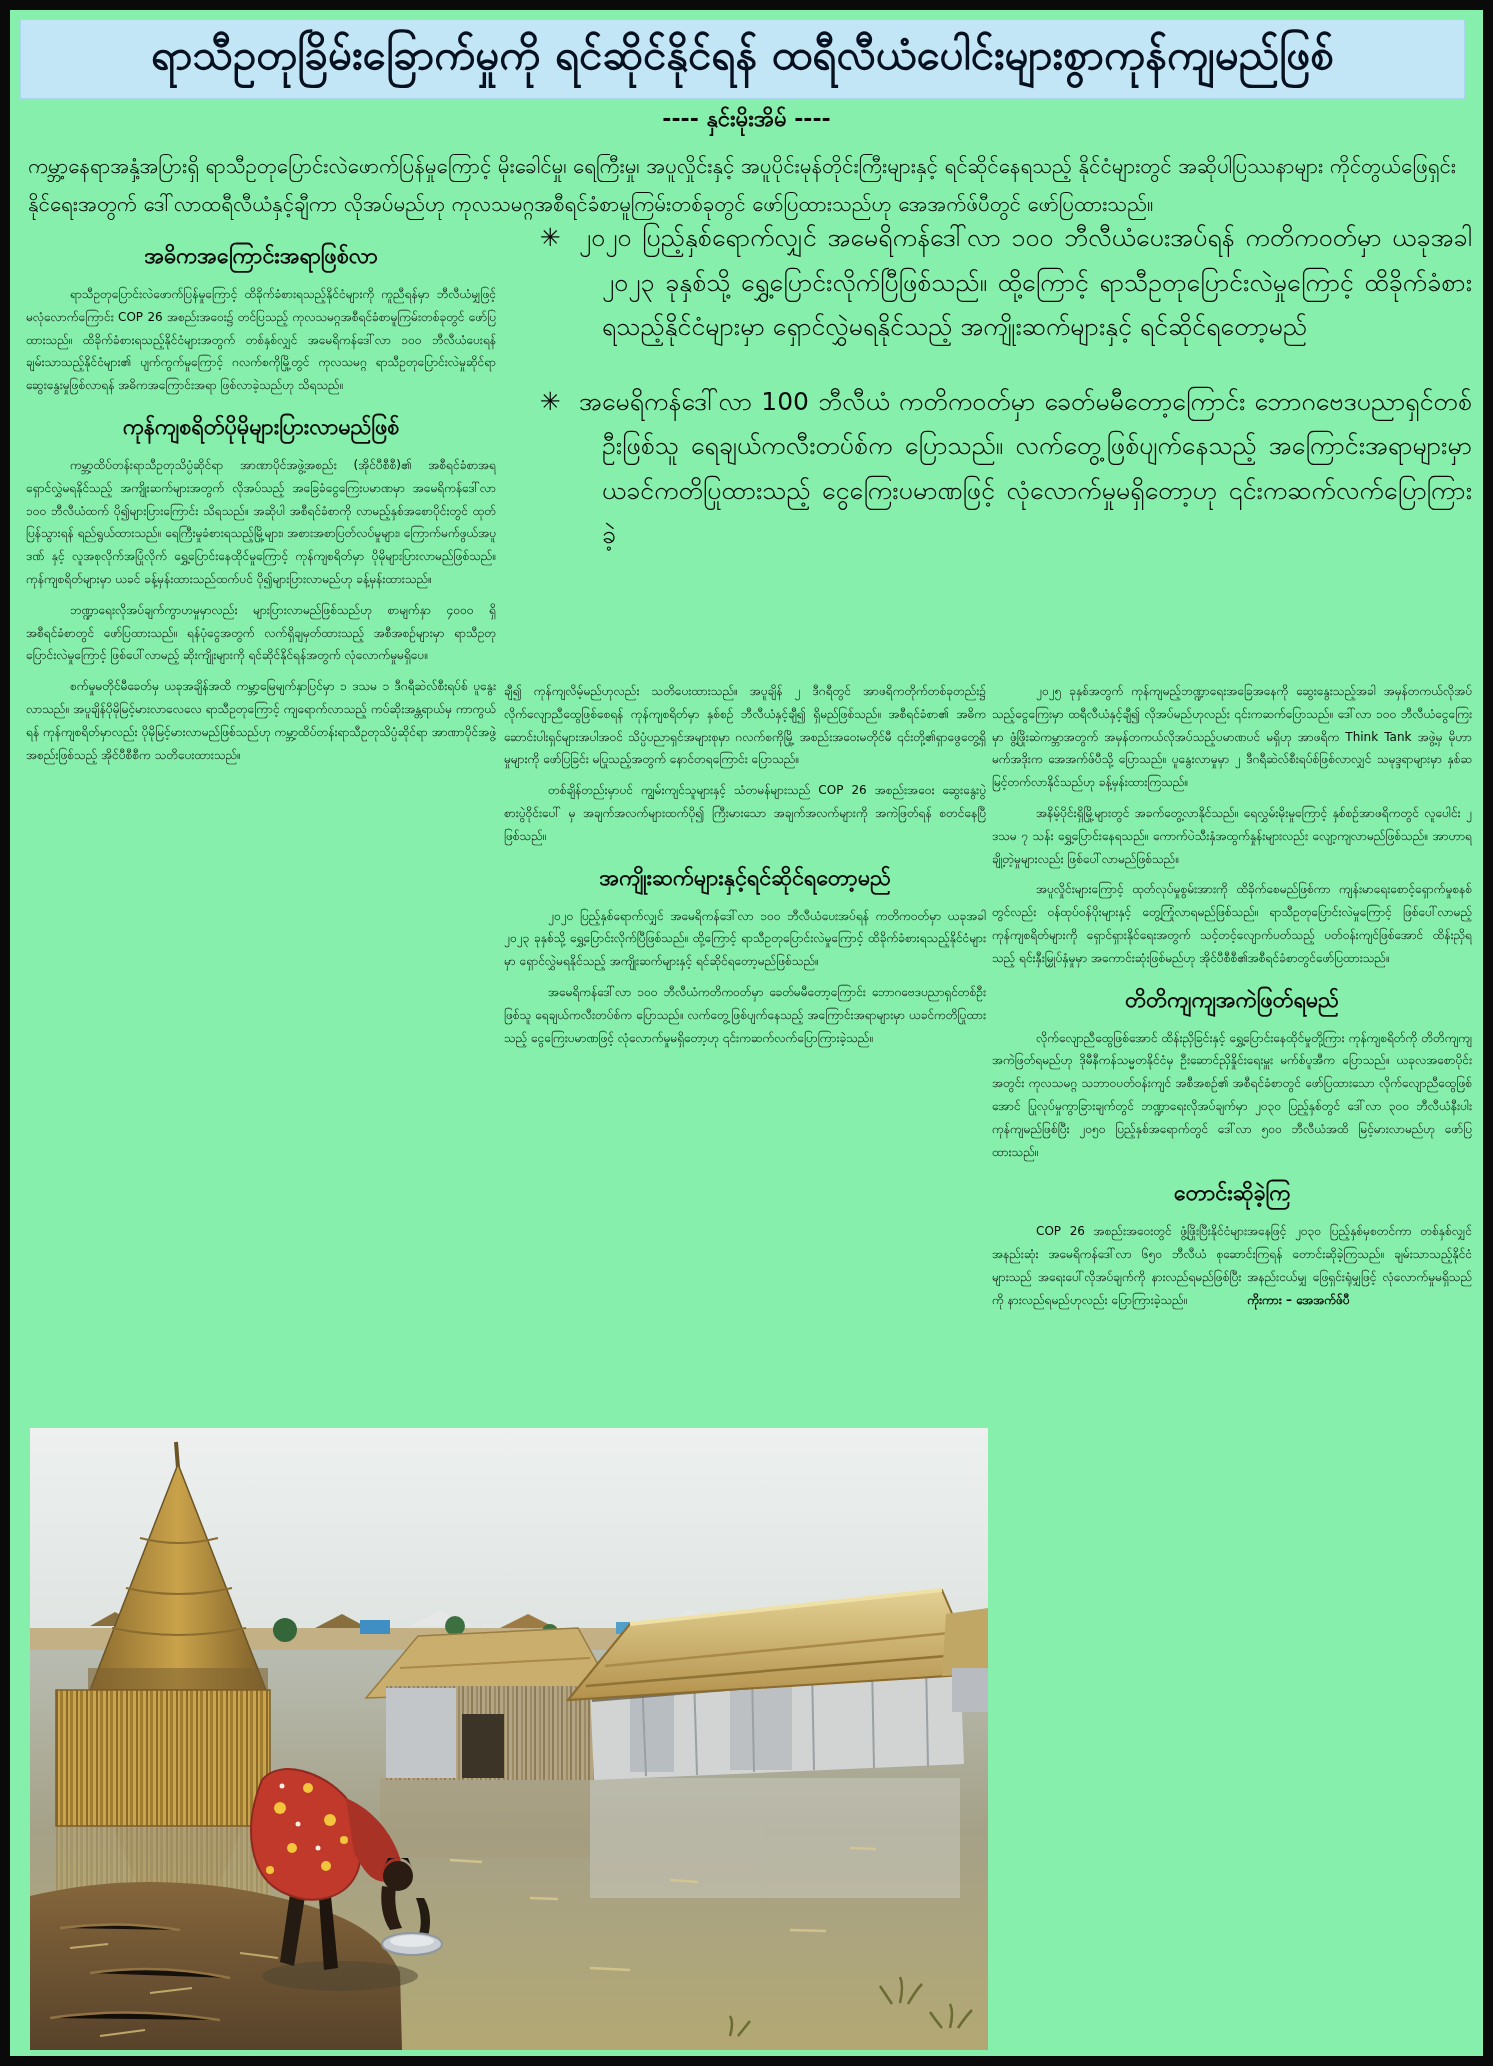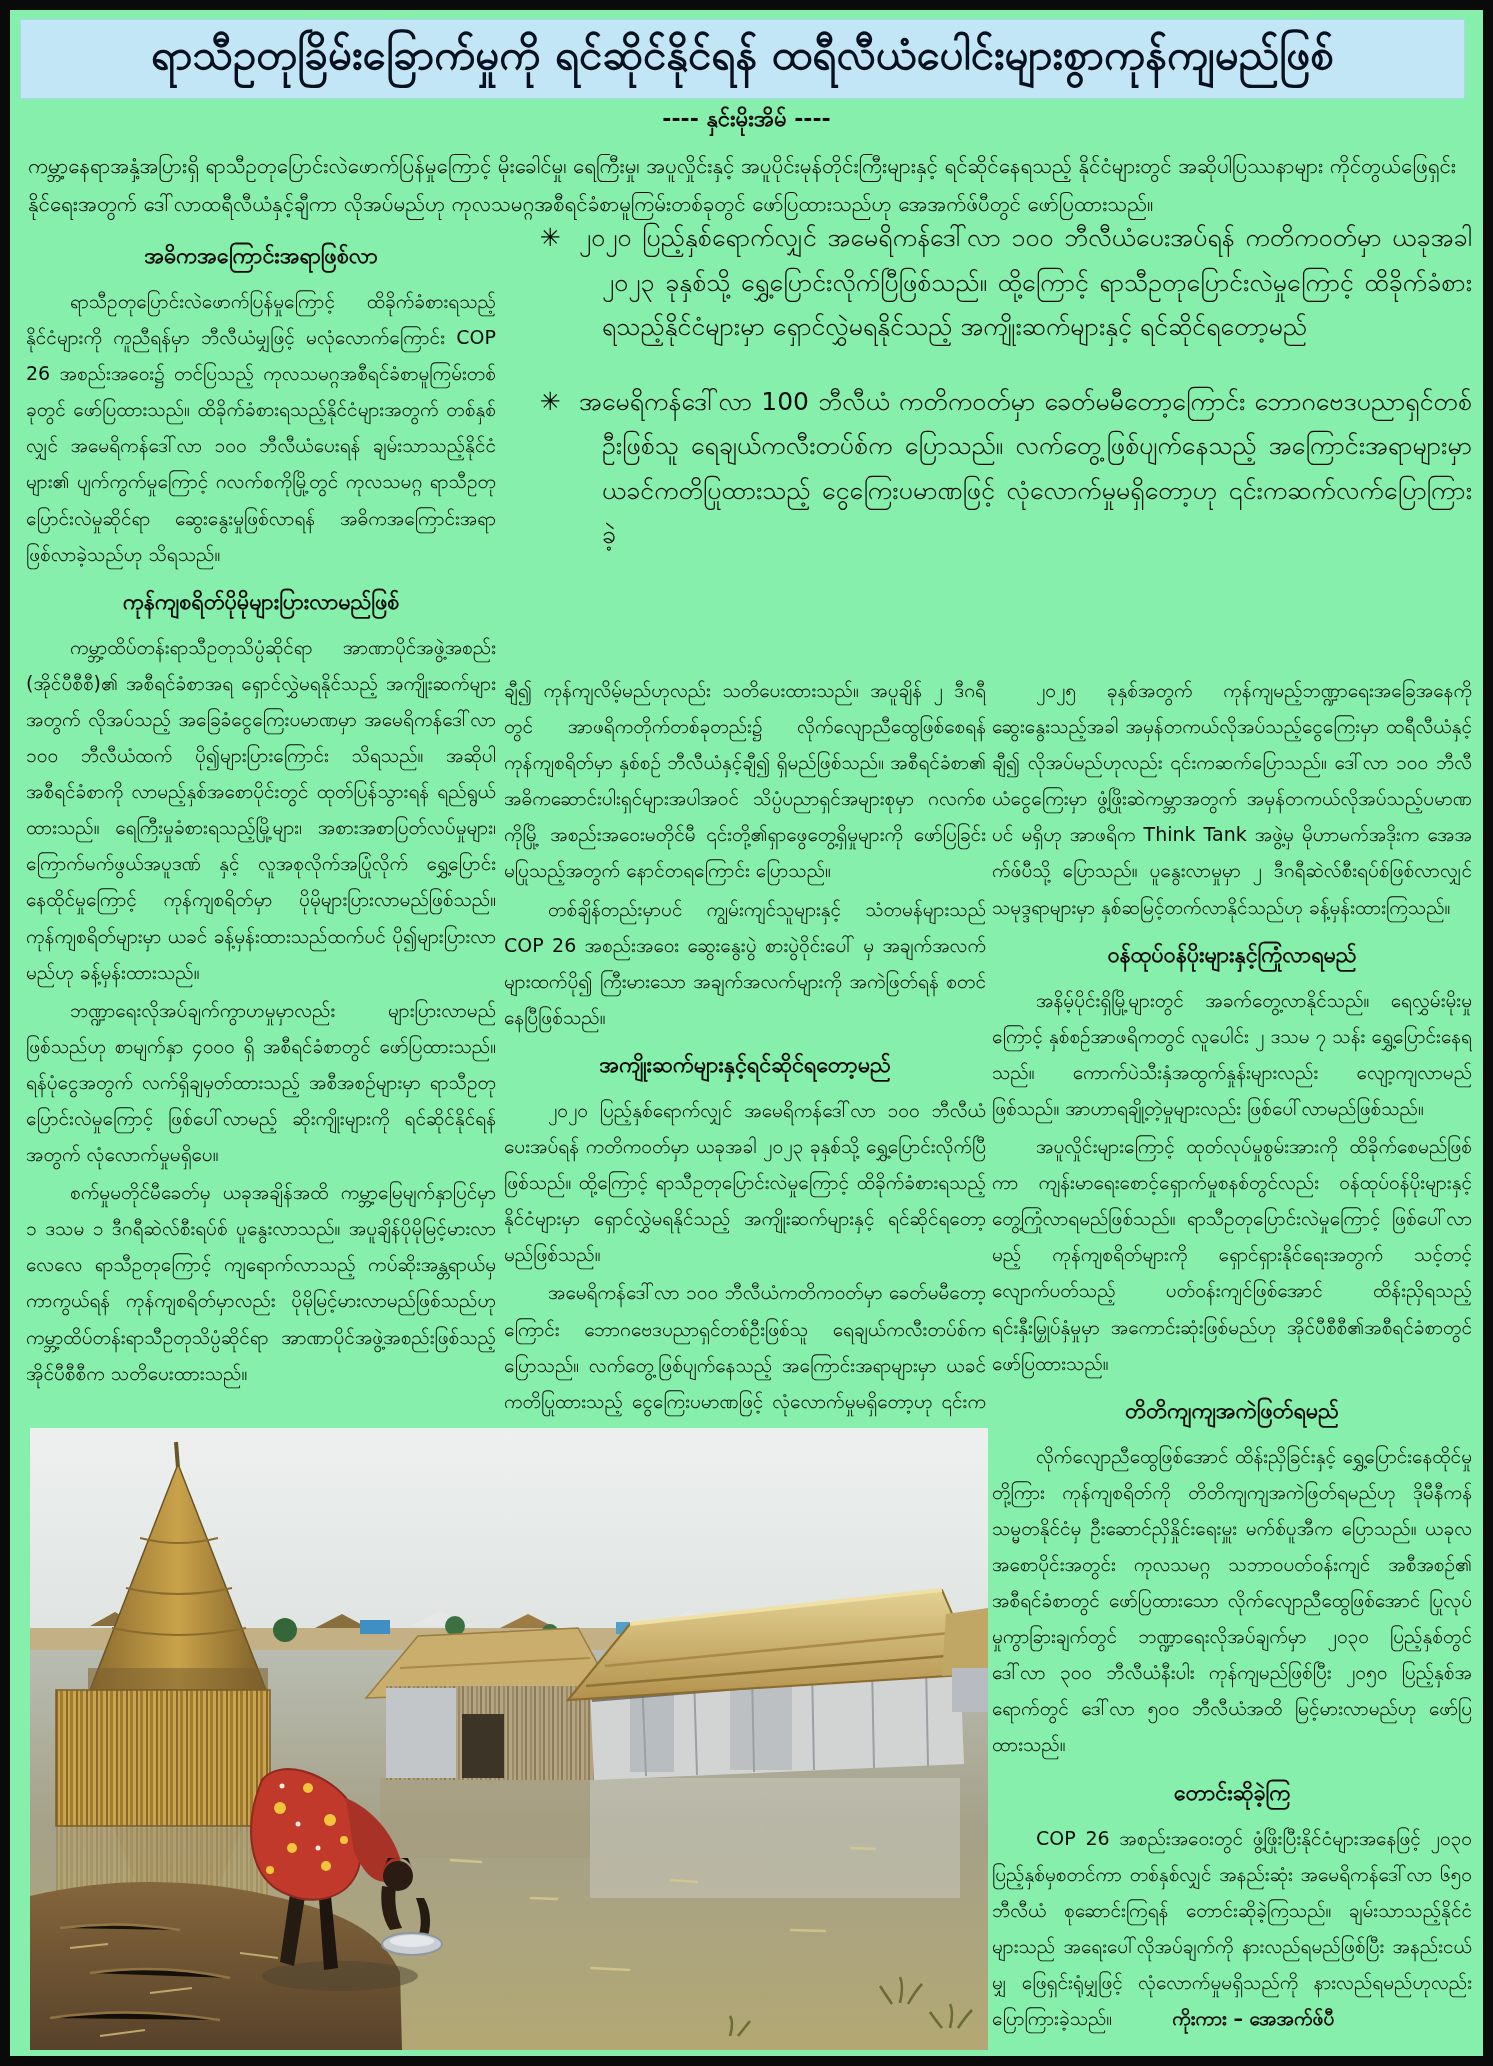--- a/index.html
+++ b/index.html
@@ -34,22 +34,22 @@
     font-size:25px; line-height:1.78; text-align:justify;
     padding-left:92px; text-indent:-62px; margin:0 0 30px 0; font-weight:500;
   }
   .callout .marker{font-weight:bold; padding-right:18px;}
   .section-heading{
     font-size:21.5px; font-weight:bold; text-align:center;
     margin:16px 0 10px 0;
   }
   .col .section-heading:first-child{margin-top:2px;}
   .body-par{
-    font-size:19px; line-height:1.9; text-align:justify;
-    margin:0 0 2px 0; text-indent:44px;
+    font-size:12px; line-height:1.9; text-align:justify;
+    margin:8px 0 2px 0; text-indent:44px;
   }
   .body-par.no-indent{text-indent:0;}
   .credit{font-weight:bold; margin-left:60px; white-space:nowrap;}
   .photo{
     position:absolute; left:20px; top:1418px; width:958px; height:622px;
     overflow:hidden; background:#b9bdb2;
   }
   .photo svg{display:block; width:100%; height:100%;}
 </style>
 </head>
@@ -83,21 +83,20 @@
   <div class="col col-mid">
     <p class="body-par no-indent">ချီ၍ ကုန်ကျလိမ့်မည်ဟုလည်း သတိပေးထားသည်။ အပူချိန် ၂ ဒီဂရီတွင် အာဖရိကတိုက်တစ်ခုတည်း၌ လိုက်လျောညီထွေဖြစ်စေရန် ကုန်ကျစရိတ်မှာ နှစ်စဉ် ဘီလီယံနှင့်ချီ၍ ရှိမည်ဖြစ်သည်။ အစီရင်ခံစာ၏ အဓိကဆောင်းပါးရှင်များအပါအဝင် သိပ္ပံပညာရှင်အများစုမှာ ဂလက်စကိုမြို့ အစည်းအဝေးမတိုင်မီ ၎င်းတို့၏ရှာဖွေတွေ့ရှိမှုများကို ဖော်ပြခြင်း မပြုသည့်အတွက် နောင်တရကြောင်း ပြောသည်။</p>
     <p class="body-par">တစ်ချိန်တည်းမှာပင် ကျွမ်းကျင်သူများနှင့် သံတမန်များသည် COP 26 အစည်းအဝေး ဆွေးနွေးပွဲ စားပွဲဝိုင်းပေါ် မှ အချက်အလက်များထက်ပို၍ ကြီးမားသော အချက်အလက်များကို အကဲဖြတ်ရန် စတင်နေပြီဖြစ်သည်။</p>
     <div class="section-heading">အကျိုးဆက်များနှင့်ရင်ဆိုင်ရတော့မည်</div>
     <p class="body-par">၂၀၂၀ ပြည့်နှစ်ရောက်လျှင် အမေရိကန်ဒေါ်လာ ၁၀၀ ဘီလီယံပေးအပ်ရန် ကတိကဝတ်မှာ ယခုအခါ ၂၀၂၃ ခုနှစ်သို့ ရွှေ့ပြောင်းလိုက်ပြီဖြစ်သည်။ ထို့ကြောင့် ရာသီဥတုပြောင်းလဲမှုကြောင့် ထိခိုက်ခံစားရသည့်နိုင်ငံများမှာ ရှောင်လွှဲမရနိုင်သည့် အကျိုးဆက်များနှင့် ရင်ဆိုင်ရတော့မည်ဖြစ်သည်။</p>
     <p class="body-par">အမေရိကန်ဒေါ်လာ ၁၀၀ ဘီလီယံကတိကဝတ်မှာ ခေတ်မမီတော့ကြောင်း ဘောဂဗေဒပညာရှင်တစ်ဦးဖြစ်သူ ရေချယ်ကလီးတပ်စ်က ပြောသည်။ လက်တွေ့ဖြစ်ပျက်နေသည့် အကြောင်းအရာများမှာ ယခင်ကတိပြုထားသည့် ငွေကြေးပမာဏဖြင့် လုံလောက်မှုမရှိတော့ဟု ၎င်းကဆက်လက်ပြောကြားခဲ့သည်။</p>
   </div>
 
   <div class="col col-right">
     <p class="body-par">၂၀၂၅ ခုနှစ်အတွက် ကုန်ကျမည့်ဘဏ္ဍာရေးအခြေအနေကို ဆွေးနွေးသည့်အခါ အမှန်တကယ်လိုအပ်သည့်ငွေကြေးမှာ ထရီလီယံနှင့်ချီ၍ လိုအပ်မည်ဟုလည်း ၎င်းကဆက်ပြောသည်။ ဒေါ်လာ ၁၀၀ ဘီလီယံငွေကြေးမှာ ဖွံ့ဖြိုးဆဲကမ္ဘာအတွက် အမှန်တကယ်လိုအပ်သည့်ပမာဏပင် မရှိဟု အာဖရိက Think Tank အဖွဲ့မှ မိုဟာမက်အဒိုးက အေအက်ဖ်ပီသို့ ပြောသည်။ ပူနွေးလာမှုမှာ ၂ ဒီဂရီဆဲလ်စီးရပ်စ်ဖြစ်လာလျှင် သမုဒ္ဒရာများမှာ နှစ်ဆမြင့်တက်လာနိုင်သည်ဟု ခန့်မှန်းထားကြသည်။</p>
-    <div class="section-heading">ဝန်ထုပ်ဝန်ပိုးများနှင့်ကြုံလာရမည်</div>
     <p class="body-par">အနိမ့်ပိုင်းရှိမြို့များတွင် အခက်တွေ့လာနိုင်သည်။ ရေလွှမ်းမိုးမှုကြောင့် နှစ်စဉ်အာဖရိကတွင် လူပေါင်း ၂ ဒသမ ၇ သန်း ရွှေ့ပြောင်းနေရသည်။ ကောက်ပဲသီးနှံအထွက်နှုန်းများလည်း လျော့ကျလာမည်ဖြစ်သည်။ အာဟာရချို့တဲ့မှုများလည်း ဖြစ်ပေါ်လာမည်ဖြစ်သည်။</p>
     <p class="body-par">အပူလှိုင်းများကြောင့် ထုတ်လုပ်မှုစွမ်းအားကို ထိခိုက်စေမည်ဖြစ်ကာ ကျန်းမာရေးစောင့်ရှောက်မှုစနစ်တွင်လည်း ဝန်ထုပ်ဝန်ပိုးများနှင့် တွေ့ကြုံလာရမည်ဖြစ်သည်။ ရာသီဥတုပြောင်းလဲမှုကြောင့် ဖြစ်ပေါ်လာမည့် ကုန်ကျစရိတ်များကို ရှောင်ရှားနိုင်ရေးအတွက် သင့်တင့်လျောက်ပတ်သည့် ပတ်ဝန်းကျင်ဖြစ်အောင် ထိန်းညှိရသည့် ရင်းနှီးမြှုပ်နှံမှုမှာ အကောင်းဆုံးဖြစ်မည်ဟု အိုင်ပီစီစီ၏အစီရင်ခံစာတွင်ဖော်ပြထားသည်။</p>
     <div class="section-heading">တိတိကျကျအကဲဖြတ်ရမည်</div>
     <p class="body-par">လိုက်လျောညီထွေဖြစ်အောင် ထိန်းညှိခြင်းနှင့် ရွှေ့ပြောင်းနေထိုင်မှုတို့ကြား ကုန်ကျစရိတ်ကို တိတိကျကျအကဲဖြတ်ရမည်ဟု ဒိုမီနီကန်သမ္မတနိုင်ငံမှ ဦးဆောင်ညှိနှိုင်းရေးမှူး မက်စ်ပူအီက ပြောသည်။ ယခုလအစောပိုင်းအတွင်း ကုလသမဂ္ဂ သဘာဝပတ်ဝန်းကျင် အစီအစဉ်၏ အစီရင်ခံစာတွင် ဖော်ပြထားသော လိုက်လျောညီထွေဖြစ်အောင် ပြုလုပ်မှုကွာခြားချက်တွင် ဘဏ္ဍာရေးလိုအပ်ချက်မှာ ၂၀၃၀ ပြည့်နှစ်တွင် ဒေါ်လာ ၃၀၀ ဘီလီယံနီးပါး ကုန်ကျမည်ဖြစ်ပြီး ၂၀၅၀ ပြည့်နှစ်အရောက်တွင် ဒေါ်လာ ၅၀၀ ဘီလီယံအထိ မြင့်မားလာမည်ဟု ဖော်ပြထားသည်။</p>
     <div class="section-heading">တောင်းဆိုခဲ့ကြ</div>
     <p class="body-par"><span>COP 26 အစည်းအဝေးတွင် ဖွံ့ဖြိုးပြီးနိုင်ငံများအနေဖြင့် ၂၀၃၀ ပြည့်နှစ်မှစတင်ကာ တစ်နှစ်လျှင် အနည်းဆုံး အမေရိကန်ဒေါ်လာ ၆၅၀ ဘီလီယံ စုဆောင်းကြရန် တောင်းဆိုခဲ့ကြသည်။ ချမ်းသာသည့်နိုင်ငံများသည် အရေးပေါ်လိုအပ်ချက်ကို နားလည်ရမည်ဖြစ်ပြီး အနည်းငယ်မျှ ဖြေရှင်းရုံမျှဖြင့် လုံလောက်မှုမရှိသည်ကို နားလည်ရမည်ဟုလည်း ပြောကြားခဲ့သည်။</span><span class="credit">ကိုးကား – အေအက်ဖ်ပီ</span></p>
   </div>
 
   <div class="photo">
     <svg viewBox="0 0 958 622" preserveAspectRatio="none">

